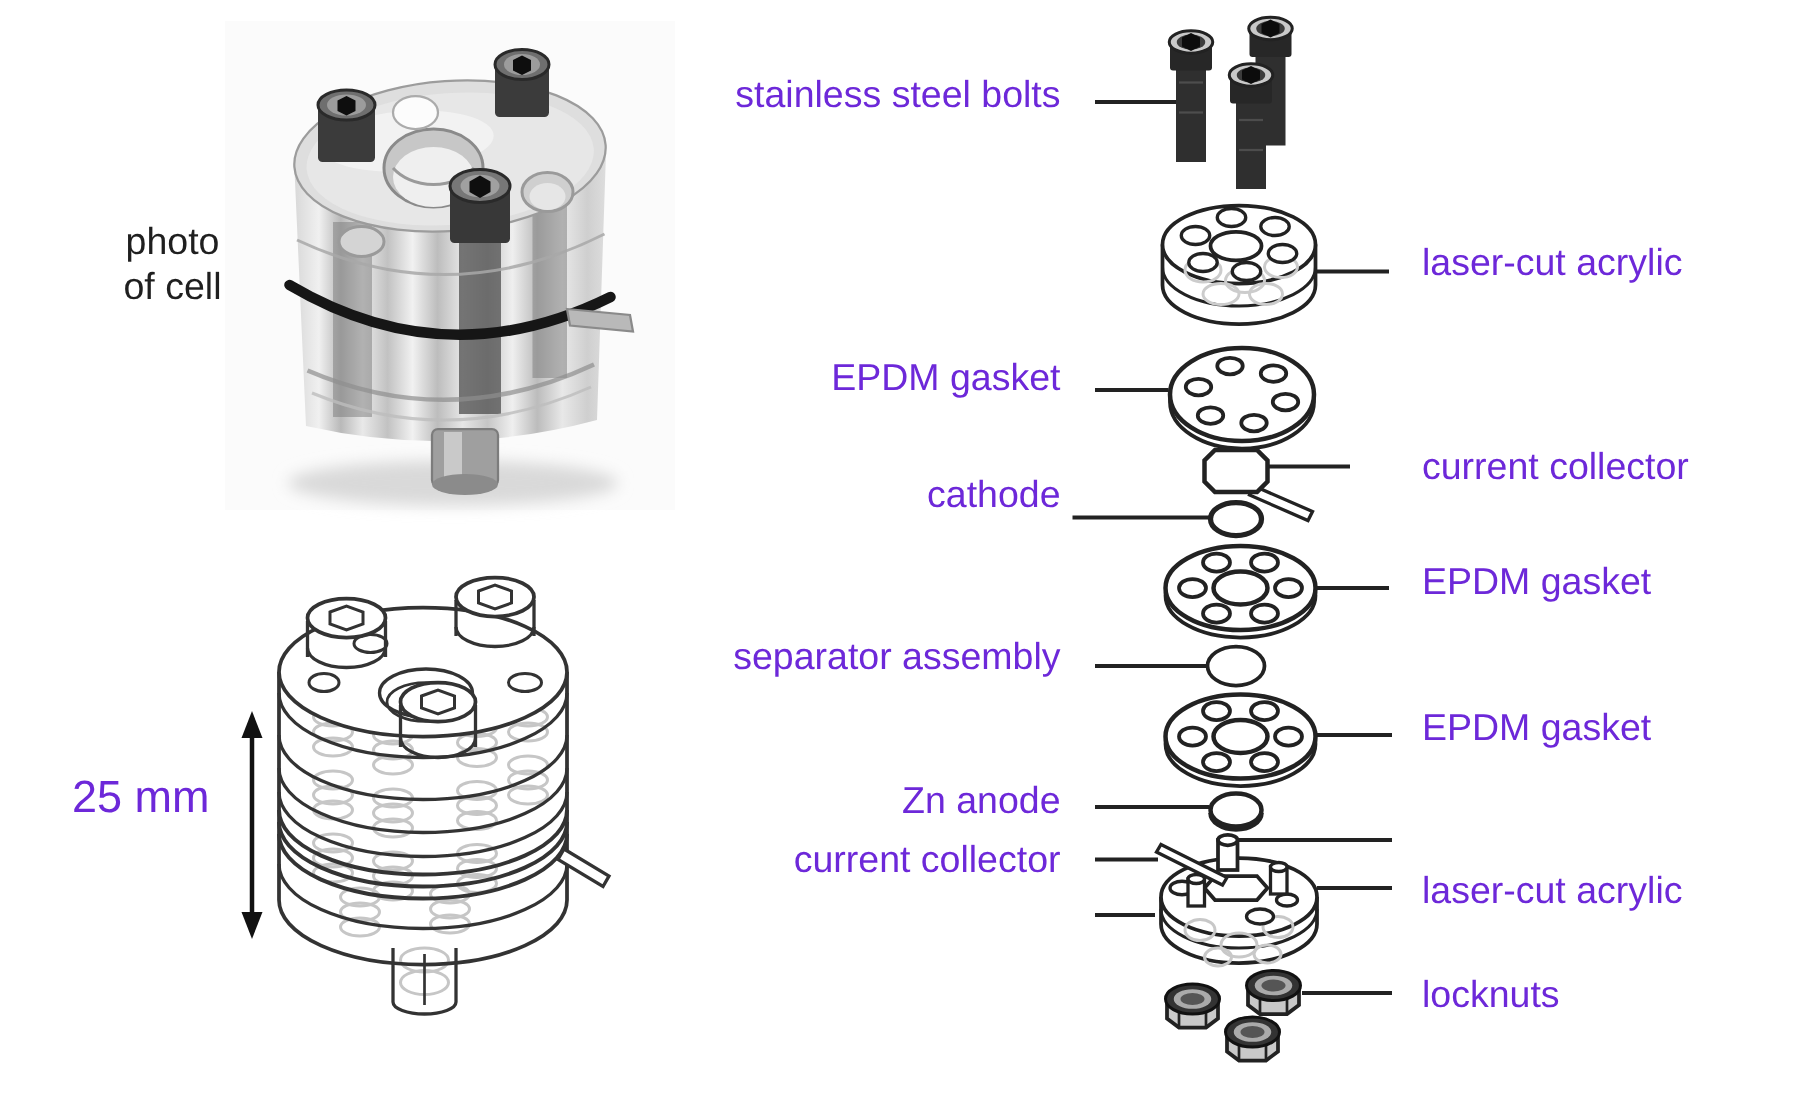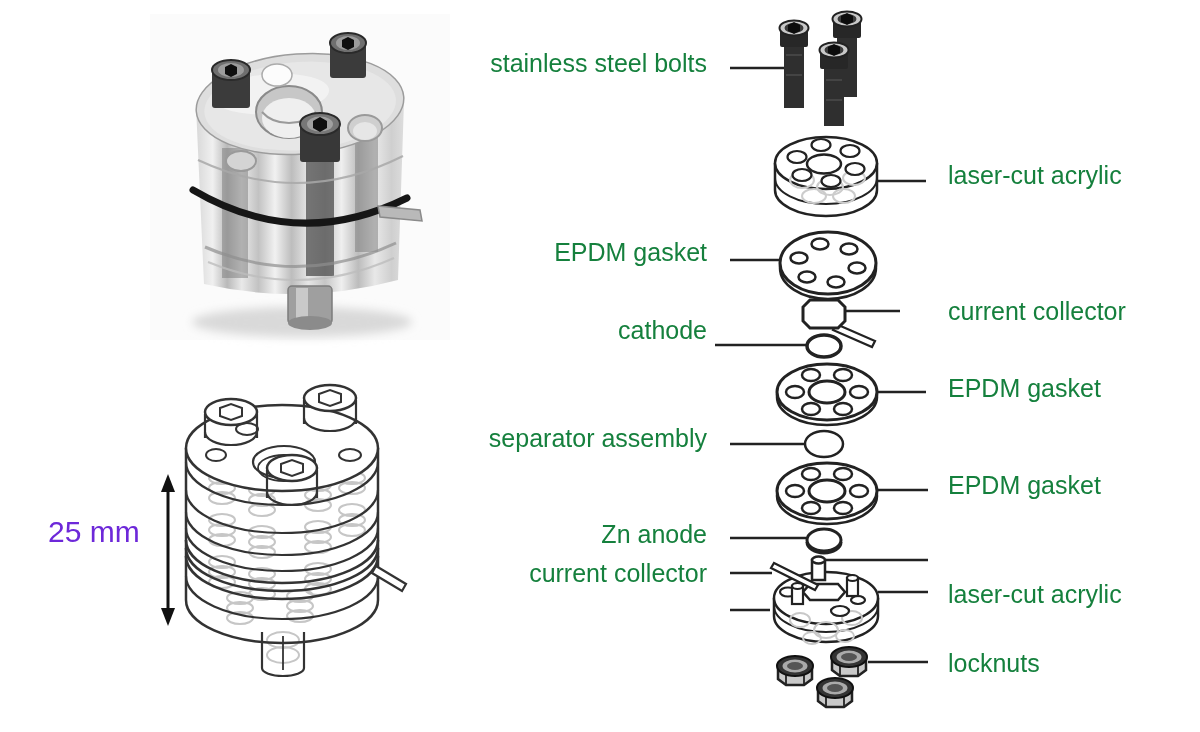--- a/index.html
+++ b/index.html
@@ -2,21 +2,21 @@
 <html><head>
 <meta charset="utf-8">
 <style>
   html,body{margin:0;padding:0;background:#ffffff;}
   .canvas{
     position:relative;width:1200px;height:732px;background:#ffffff;overflow:hidden;
     font-family:"Liberation Sans", sans-serif;color:#1f1f1f;
   }
   .art{position:absolute;left:0;top:0;}
   .lbl{
-    position:absolute;font-size:25px;line-height:28px;color:#15803d;
+    position:absolute;font-size:25px;line-height:28px;color:#6d28d9;
     white-space:nowrap;
   }
   .lbl-left{text-align:right;}
   .lbl-right{text-align:center;}
   .photo-caption{
     position:absolute;left:40px;top:146px;width:150px;text-align:center;
     font-size:25px;line-height:30px;color:#1f1f1f;
   }
   .scale-caption{
     position:absolute;left:48px;top:515px;width:100px;text-align:left;
@@ -381,20 +381,24 @@
       <path d="M -17 0 L -17 13 L -9 19 L 9 19 L 17 13 L 17 0 Z" fill="#c9c9c9" stroke="#222222" stroke-width="2.5"></path>
       <line x1="-9" y1="7" x2="-9" y2="19" stroke="#222222" stroke-width="1.8"></line>
       <line x1="9" y1="7" x2="9" y2="19" stroke="#222222" stroke-width="1.8"></line>
       <ellipse cx="0" cy="0" rx="18" ry="10" fill="#333333" stroke="#111111" stroke-width="2"></ellipse>
       <ellipse cx="0" cy="0" rx="12.5" ry="6.5" fill="#aaaaaa"></ellipse>
       <ellipse cx="0" cy="0" rx="8" ry="4" fill="#555555"></ellipse>
     </g>
   </g>
 </svg>
 
+<div class="photo-caption">
+  <span>photo</span><br>
+  <span>of cell</span>
+</div>
 
 <div class="scale-caption">25 mm</div>
 
 <div class="lbl lbl-left" style="right:493px;top:49px;">stainless steel bolts</div>
 <div class="lbl lbl-right" style="left:948px;top:161px;">laser-cut acrylic</div>
 <div class="lbl lbl-left" style="right:493px;top:238px;">EPDM gasket</div>
 <div class="lbl lbl-right" style="left:948px;top:297px;">current collector</div>
 <div class="lbl lbl-left" style="right:493px;top:316px;">cathode</div>
 <div class="lbl lbl-right" style="left:948px;top:374px;">EPDM gasket</div>
 <div class="lbl lbl-left" style="right:493px;top:424px;margin-left:28px;">separator assembly</div>

